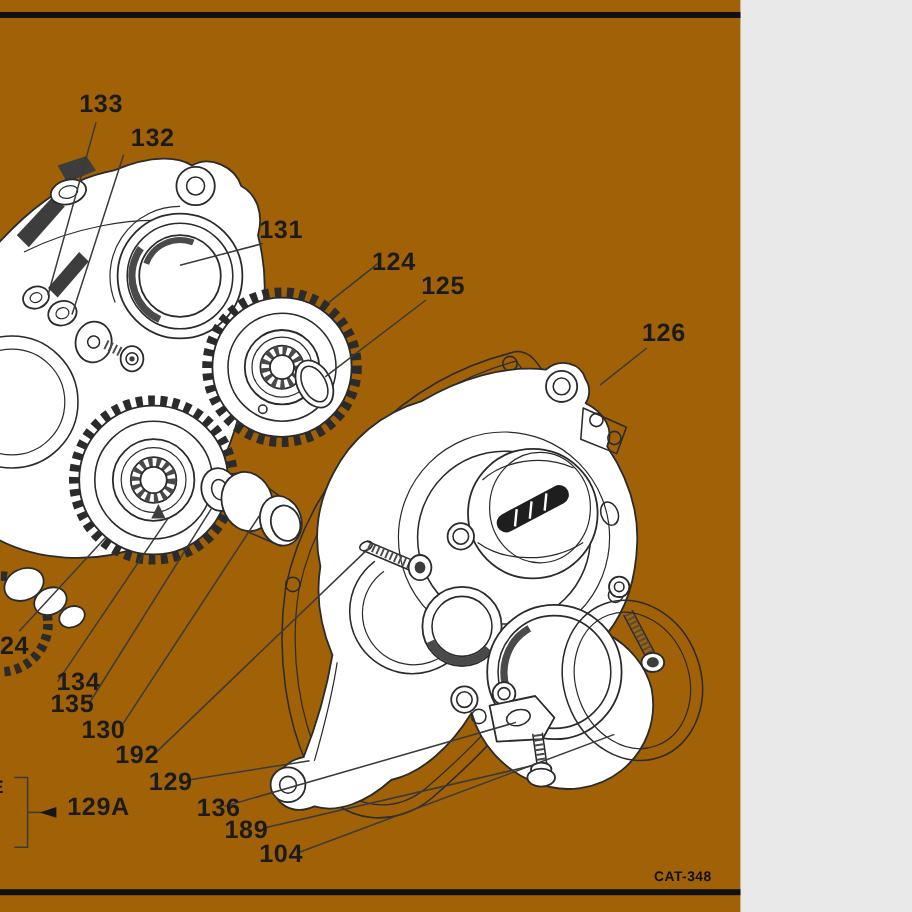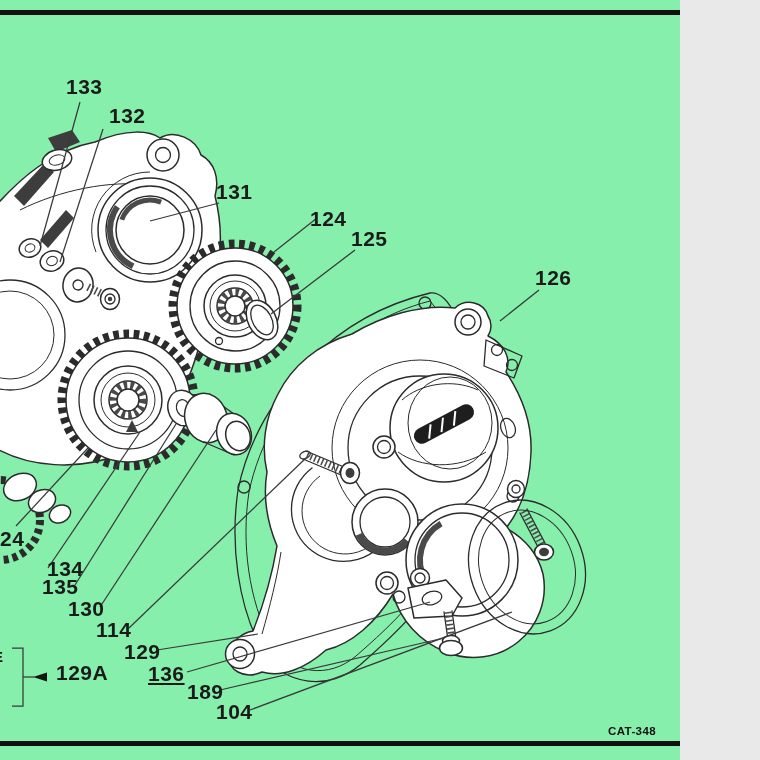--- a/index.html
+++ b/index.html
@@ -1,16 +1,16 @@
 <!DOCTYPE html>
 <html><head>
 <meta charset="utf-8">
 <style>
   html,body{margin:0;padding:0;background:#e9e9e9;}
-  #page{position:relative;width:680px;height:760px;background:#86efac;overflow:hidden;
+  #page{position:relative;width:617px;height:760px;background:#a16207;overflow:hidden;
         font-family:"Liberation Sans",sans-serif;}
   #art{position:absolute;left:0;top:0;width:760px;height:760px;}
   
   .p   {fill:#ffffff;stroke:#2b2b2b;stroke-width:1.5;stroke-linejoin:round;stroke-linecap:round;}
   .l   {fill:none;stroke:#2b2b2b;stroke-width:1.3;stroke-linejoin:round;stroke-linecap:round;}
   .thin{fill:none;stroke:#2b2b2b;stroke-width:1;}
   .teeth{fill:none;stroke:#2b2b2b;}
   .darkfill{fill:#3d3d3d;stroke:none;}
   .shade{fill:none;stroke:#4a4a4a;}
   .leader{stroke:#3a3a3a;stroke-width:1.25;fill:none;}
@@ -300,22 +300,22 @@
       <div class="part-label" style="left: 66px; top: 76px;">133</div>
       <div class="part-label" style="left: 109px; top: 105px;">132</div>
       <div class="part-label" style="left: 216px; top: 181px;">131</div>
       <div class="part-label" style="left: 310px; top: 208px;">124</div>
       <div class="part-label" style="left: 351px; top: 228px;">125</div>
       <div class="part-label" style="left: 535px; top: 267px;">126</div>
       <div class="part-label" style="left: 0px; top: 528px;">24</div>
       <div class="part-label" style="left: 16px; top: 558px; margin-left: 31px;">134</div>
       <div class="part-label" style="left: 42px; top: 576px;">135</div>
       <div class="part-label" style="left: 68px; top: 598px;">130</div>
-      <div class="part-label" style="left: 96px; top: 619px;">114</div>
+      <div class="part-label" style="left: 96px; top: 619px;">192</div>
       <div class="part-label" style="left: 124px; top: 641px;">129</div>
-      <div class="part-label" style="left: 148px; top: 663px; text-decoration: underline;">136</div>
+      <div class="part-label" style="left: 164px; top: 663px;">136</div>
       <div class="part-label" style="left: 187px; top: 681px;">189</div>
       <div class="part-label" style="left: 216px; top: 701px;">104</div>
       <div class="part-label" style="left: 56px; top: 662px;">129A</div>
     </div>
   <div id="figure-code">CAT-348</div>
   <div id="note-fragment">E</div>
 </div>
 
 </body></html>

